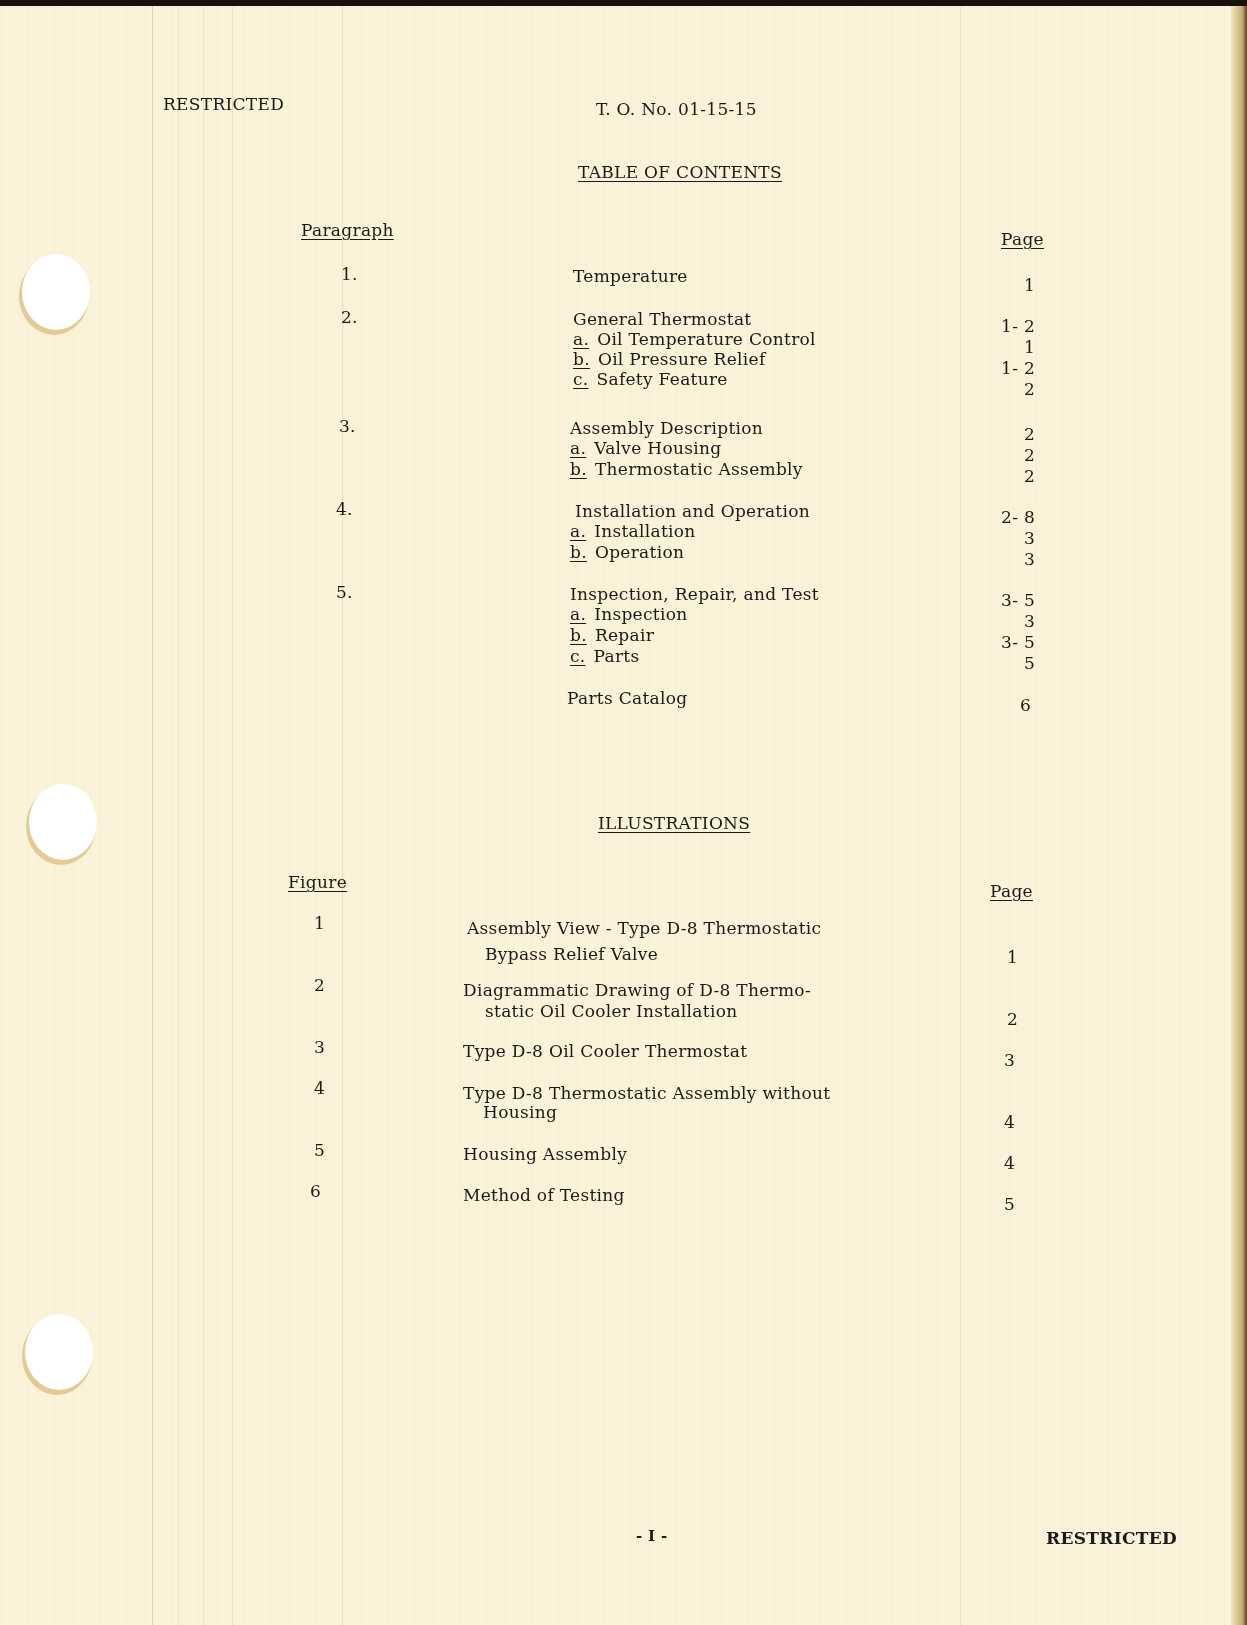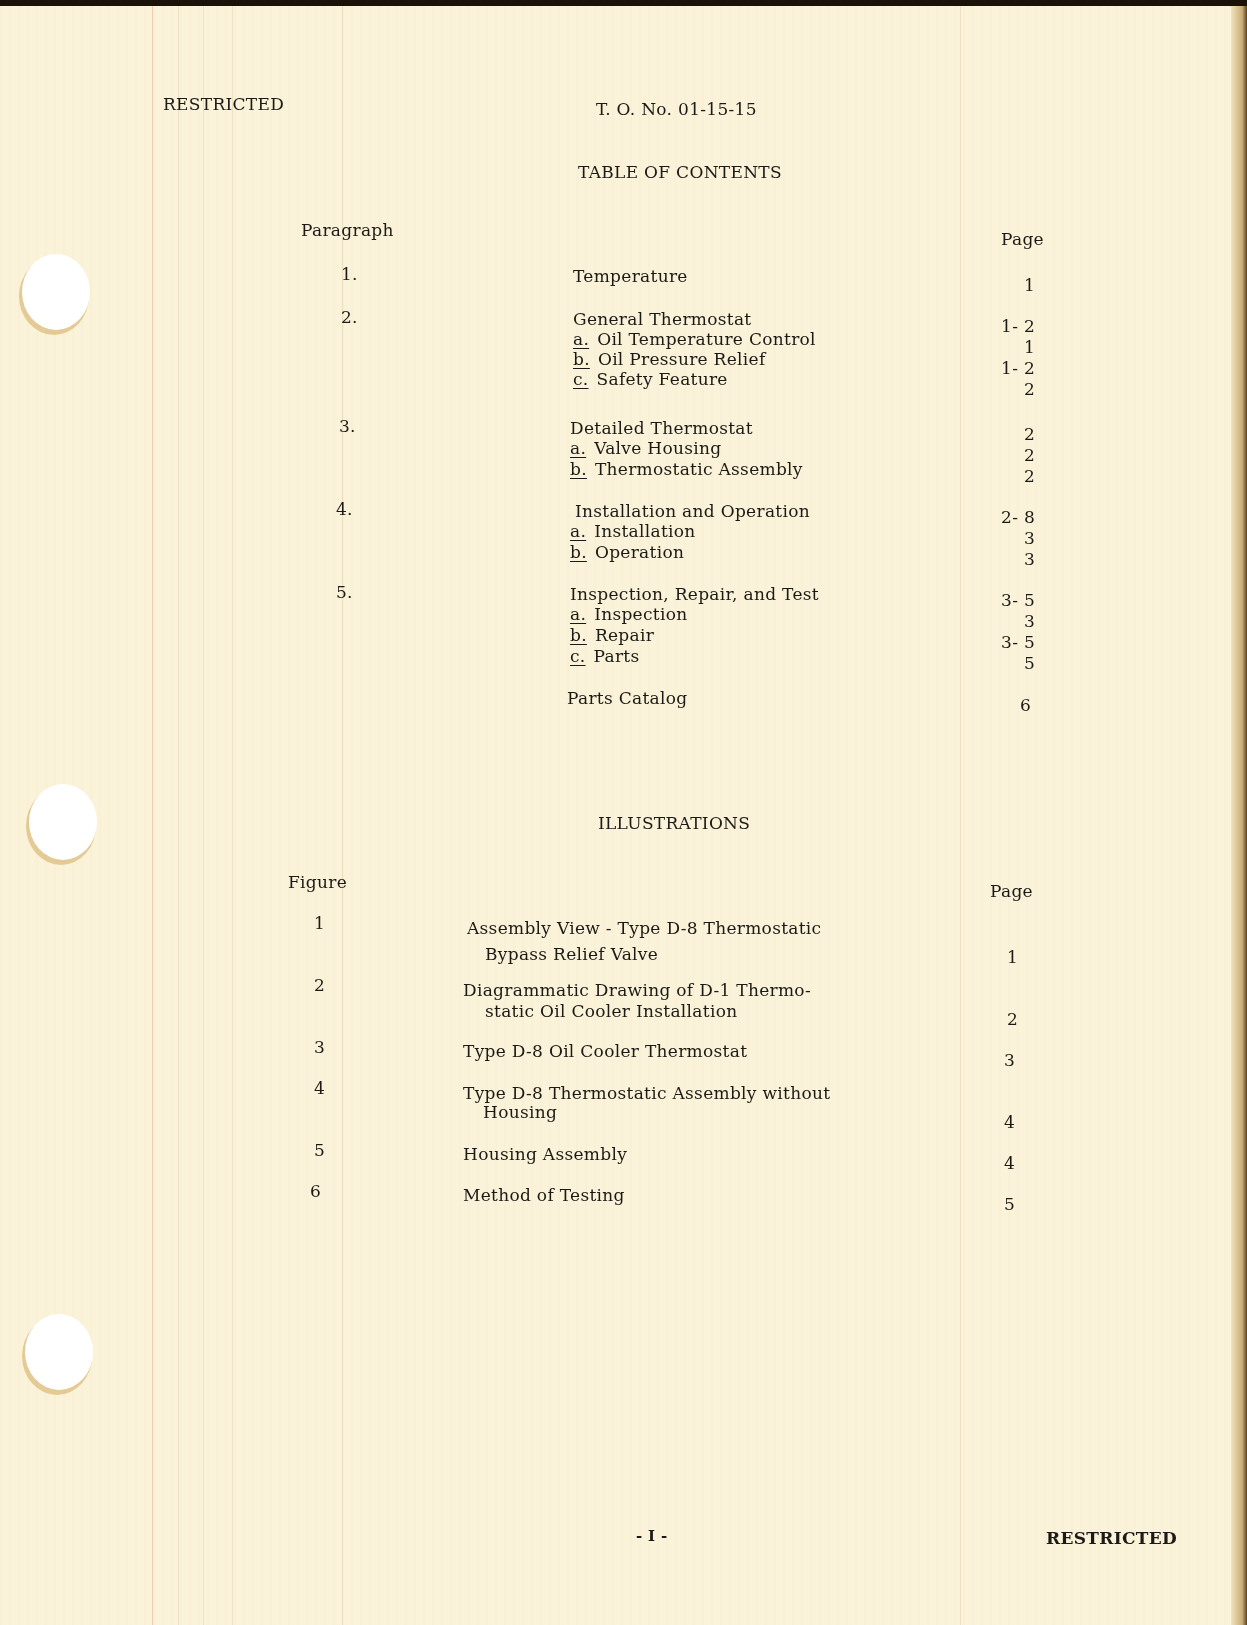--- a/index.html
+++ b/index.html
@@ -23,21 +23,21 @@
   }
   .vline { position: absolute; top: 0; bottom: 0; width: 1px; background: rgba(214,160,120,0.45); }
   .vline.faint { background: rgba(215,190,150,0.35); }
   .hole {
     position: absolute; width: 68px; height: 76px; border-radius: 50%;
     background: #ffffff;
     box-shadow: -2px 4px 0 1px rgba(210,170,95,0.55);
   }
   .t { position: absolute; white-space: nowrap; font-size: 17px; letter-spacing: 0.3px; }
   .hdr { font-size: 17px; }
-  .u { text-underline-offset: 3px; }
+  .u { text-decoration: underline; text-underline-offset: 3px; }
   .letter { text-decoration: underline; text-underline-offset: 3px; margin-right: 8px; }
   .num { text-align: right; }
 </style>
 </head>
 <body>
 
 <div class="page">
   <div class="vline" style="left:152px"></div>
   <div class="vline faint" style="left:178px"></div>
   <div class="vline faint" style="left:203px"></div>
@@ -64,21 +64,21 @@
   <div class="t" style="left:573px;top:303px">General Thermostat</div>
   <div class="t num" style="right:205px;top:310px">1- 2</div>
   <div class="t" style="left:573px;top:323px"><span class="letter">a.</span><span>Oil Temperature Control</span></div>
   <div class="t num" style="right:205px;top:331px">1</div>
   <div class="t" style="left:573px;top:343px"><span class="letter">b.</span><span>Oil Pressure Relief</span></div>
   <div class="t num" style="right:205px;top:352px">1- 2</div>
   <div class="t" style="left:573px;top:363px"><span class="letter">c.</span><span>Safety Feature</span></div>
   <div class="t num" style="right:205px;top:373px">2</div>
 
   <div class="t" style="left:339px;top:410px">3.</div>
-  <div class="t" style="left:570px;top:412px">Detailed Thermostat</div>
+  <div class="t" style="left:570px;top:412px">Assembly Description</div>
   <div class="t num" style="right:205px;top:418px">2</div>
   <div class="t" style="left:570px;top:432px"><span class="letter">a.</span><span>Valve Housing</span></div>
   <div class="t num" style="right:205px;top:439px">2</div>
   <div class="t" style="left:570px;top:453px"><span class="letter">b.</span><span>Thermostatic Assembly</span></div>
   <div class="t num" style="right:205px;top:460px">2</div>
 
   <div class="t" style="left:336px;top:493px">4.</div>
   <div class="t" style="left:575px;top:495px">Installation and Operation</div>
   <div class="t num" style="right:205px;top:501px">2- 8</div>
   <div class="t" style="left:570px;top:515px"><span class="letter">a.</span><span>Installation</span></div>
@@ -102,21 +102,21 @@
   <div class="t u" style="left:598px;top:807px">ILLUSTRATIONS</div>
   <div class="t u" style="left:288px;top:866px">Figure</div>
   <div class="t u" style="left:990px;top:875px">Page</div>
 
   <div class="t" style="left:314px;top:907px">1</div>
   <div class="t" style="left:467px;top:912px">Assembly View - Type D-8 Thermostatic</div>
   <div class="t" style="left:485px;top:938px">Bypass Relief Valve</div>
   <div class="t num" style="right:222px;top:941px">1</div>
 
   <div class="t" style="left:314px;top:969px">2</div>
-  <div class="t" style="left:463px;top:974px">Diagrammatic Drawing of D-1 Thermo-</div>
+  <div class="t" style="left:463px;top:974px">Diagrammatic Drawing of D-8 Thermo-</div>
   <div class="t" style="left:485px;top:995px">static Oil Cooler Installation</div>
   <div class="t num" style="right:222px;top:1003px">2</div>
 
   <div class="t" style="left:314px;top:1031px">3</div>
   <div class="t" style="left:463px;top:1035px">Type D-8 Oil Cooler Thermostat</div>
   <div class="t num" style="right:225px;top:1044px">3</div>
 
   <div class="t" style="left:314px;top:1072px">4</div>
   <div class="t" style="left:463px;top:1077px">Type D-8 Thermostatic Assembly without</div>
   <div class="t" style="left:483px;top:1096px">Housing</div>

